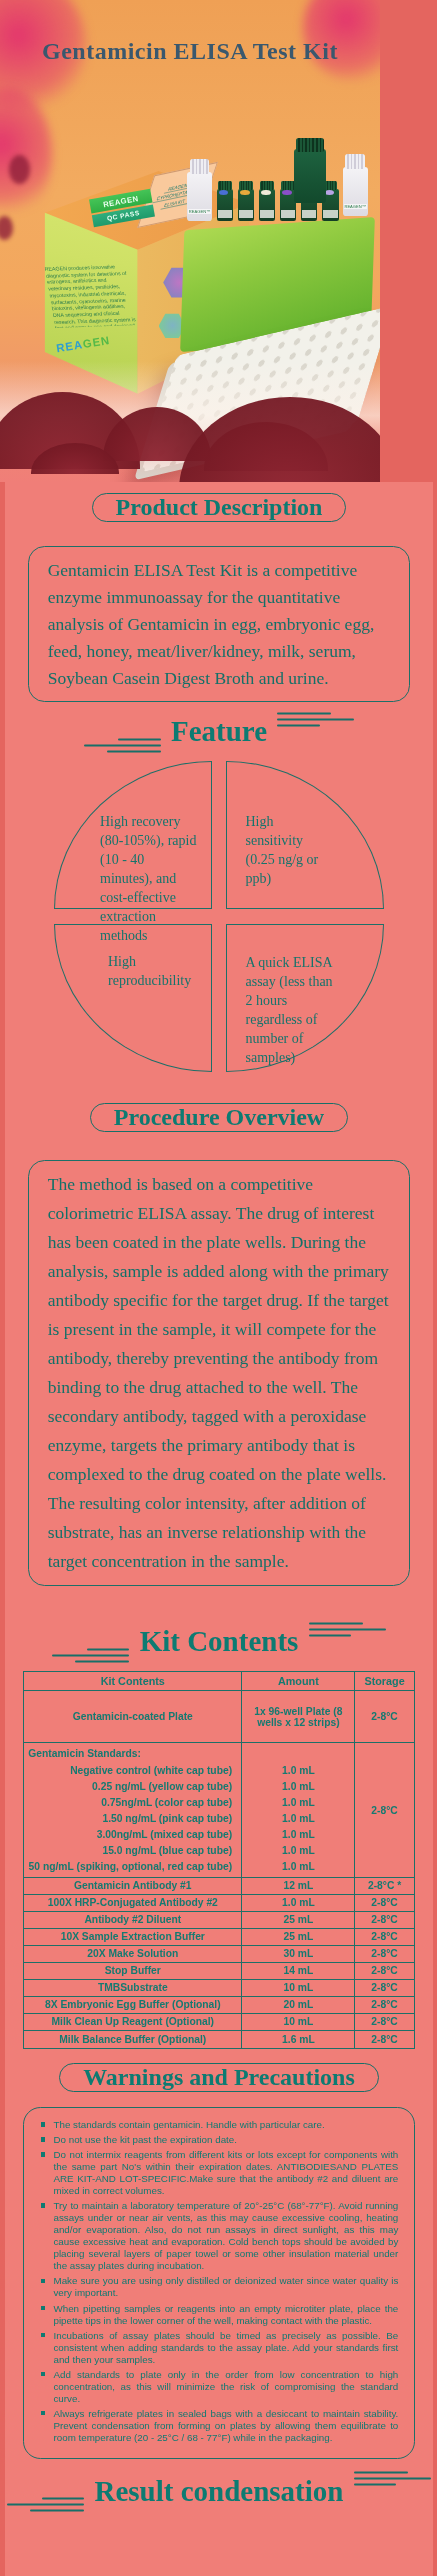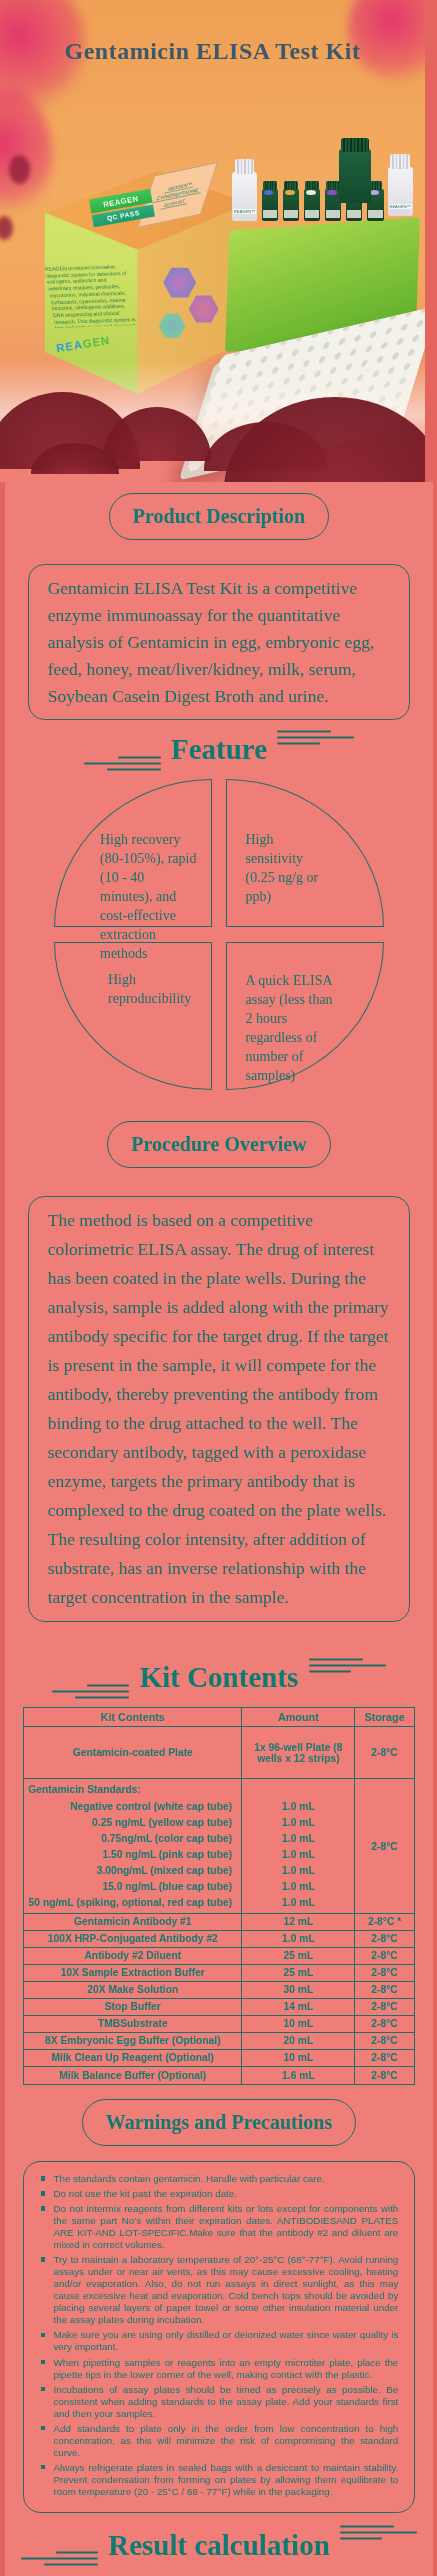--- a/index.html
+++ b/index.html
@@ -1,19 +1,19 @@
 <!DOCTYPE html>
 <html style="font-size:8.2px"><head>
 <meta charset="utf-8">
 <style>
   html,body{margin:0;padding:0;}
   .page{position:relative;width:438px;height:3166px;background:#e4655f;overflow:hidden;
         font-family:"Liberation Serif",serif;}
   
-  .hero{position:relative;width:425px;height:482px;overflow:hidden;
+  .hero{position:relative;width:380px;height:482px;overflow:hidden;
         background:linear-gradient(180deg,#efa055 0%,#f2ab60 40%,#f3a75e 60%,#f09a67 76%,#ee8872 88%,#f07e78 100%);}
   .hero-title{position:absolute;top:38px;left:0;width:100%;text-align:center;
         font-size:24px;font-weight:bold;color:#3a586e;letter-spacing:0.5px;}
   .flower{position:absolute;border-radius:50%;filter:blur(4.6px);
         background:radial-gradient(circle at 42% 42%, rgba(226,48,110,.95) 0%, rgba(226,48,110,.45) 55%, rgba(226,48,110,0) 75%);}
   .fl1{left:-31px;top:-20.6px;width:118px;height:134px;}
   .fl2{left:-36px;top:88px;width:88px;height:134px;}
   .fl3{right:-26px;top:-26px;width:103px;height:108px;}
   .leafdot{position:absolute;border-radius:50%;filter:blur(2.1px);background:#8f1f3a;opacity:.8;}
   
@@ -75,22 +75,22 @@
         background:linear-gradient(180deg,rgba(252,240,230,0) 0%,rgba(253,242,233,.65) 45%,rgba(240,126,120,.2) 82%,rgba(240,126,120,0) 100%);}
   .mt{position:absolute;background:radial-gradient(ellipse at 50% 100%,#8e2532 0%,#7a1c27 55%,#6c1520 100%);
         border-radius:50% 50% 5.2px 5.2px / 95% 95% 0 0;opacity:.95;}
   .m1{left:-15.5px;top:392px;width:155px;height:77px;}
   .m2{left:103px;top:407px;width:108px;height:54px;}
   .m3{left:204px;top:422px;width:124px;height:49px;}
   .m4{right:-20.6px;top:397px;width:222px;height:98px;}
   .m5{left:31px;top:443px;width:88px;height:31px;}
   
   .content{position:relative;margin:0 5.2px;background:#f07e78;min-height:2674px;text-align:center;}
-  .pill{display:inline-block;border:1.8px solid #176f68;border-radius:31px;padding:11px 23px;
-        font-weight:bold;font-size:20px;color:#0d7b72;}
+  .pill{display:inline-block;border:1.8px solid #176f68;border-radius:31px;padding:0 23px;
+        font-weight:bold;font-size:24px;color:#0d7b72;}
   .lineheader{display:flex;align-items:center;justify-content:center;gap:10.3px;}
   .lh-text{font-weight:bold;font-size:29px;color:#0d7b72;}
   .deco{width:77px;flex:0 0 auto;}
   .deco i{display:block;height:2.3px;background:#176f68;border-radius:1px;margin:3.6px 0;}
   .deco-l{transform:translateY(13.4px);}
   .deco-l i:nth-child(1){width:55%;margin-left:auto;}
   .deco-l i:nth-child(2){width:100%;}
   .deco-l i:nth-child(3){width:70%;margin-left:auto;}
   .deco-r{transform:translateY(-12.4px);}
   .deco-r i:nth-child(1){width:70%;}
@@ -397,21 +397,21 @@
           </li>
         </ul>
     </div>
 
     <div class="lineheader" style="margin-top:15.5px;">
       <span class="deco deco-l">
           <i></i>
           <i></i>
           <i></i>
         </span>
-      <span class="lh-text">Result calculation</span>
+      <span class="lh-text">Result condensation</span>
       <span class="deco deco-r">
           <i></i>
           <i></i>
           <i></i>
         </span>
     </div>
 
   </div>
 </div>
 

